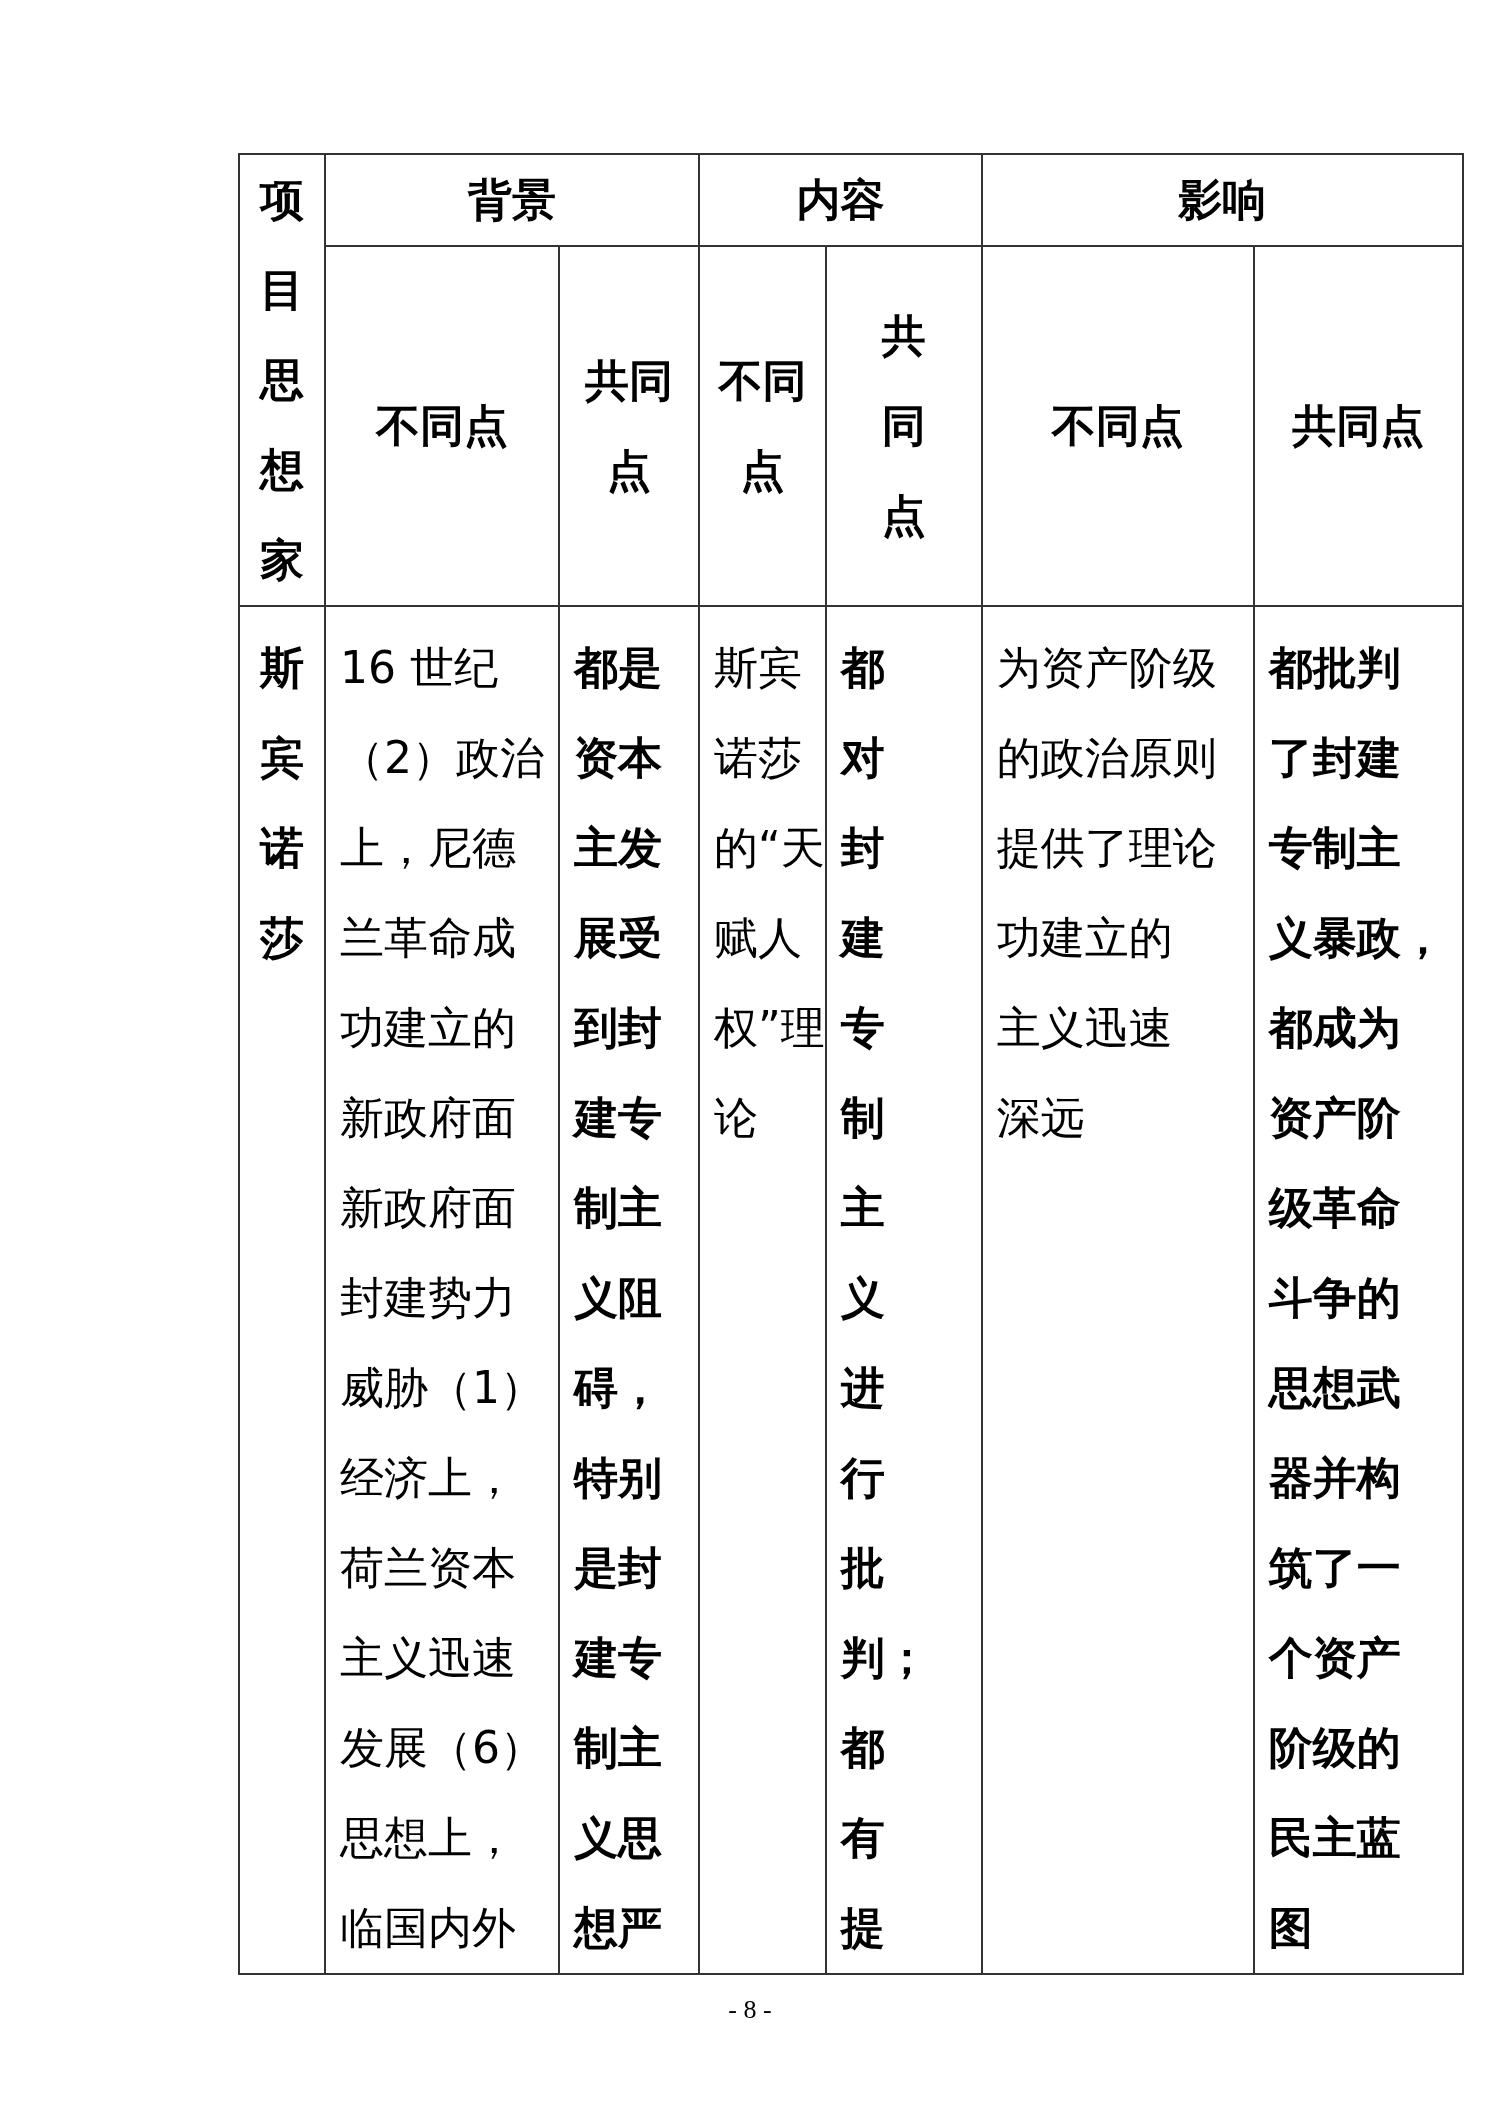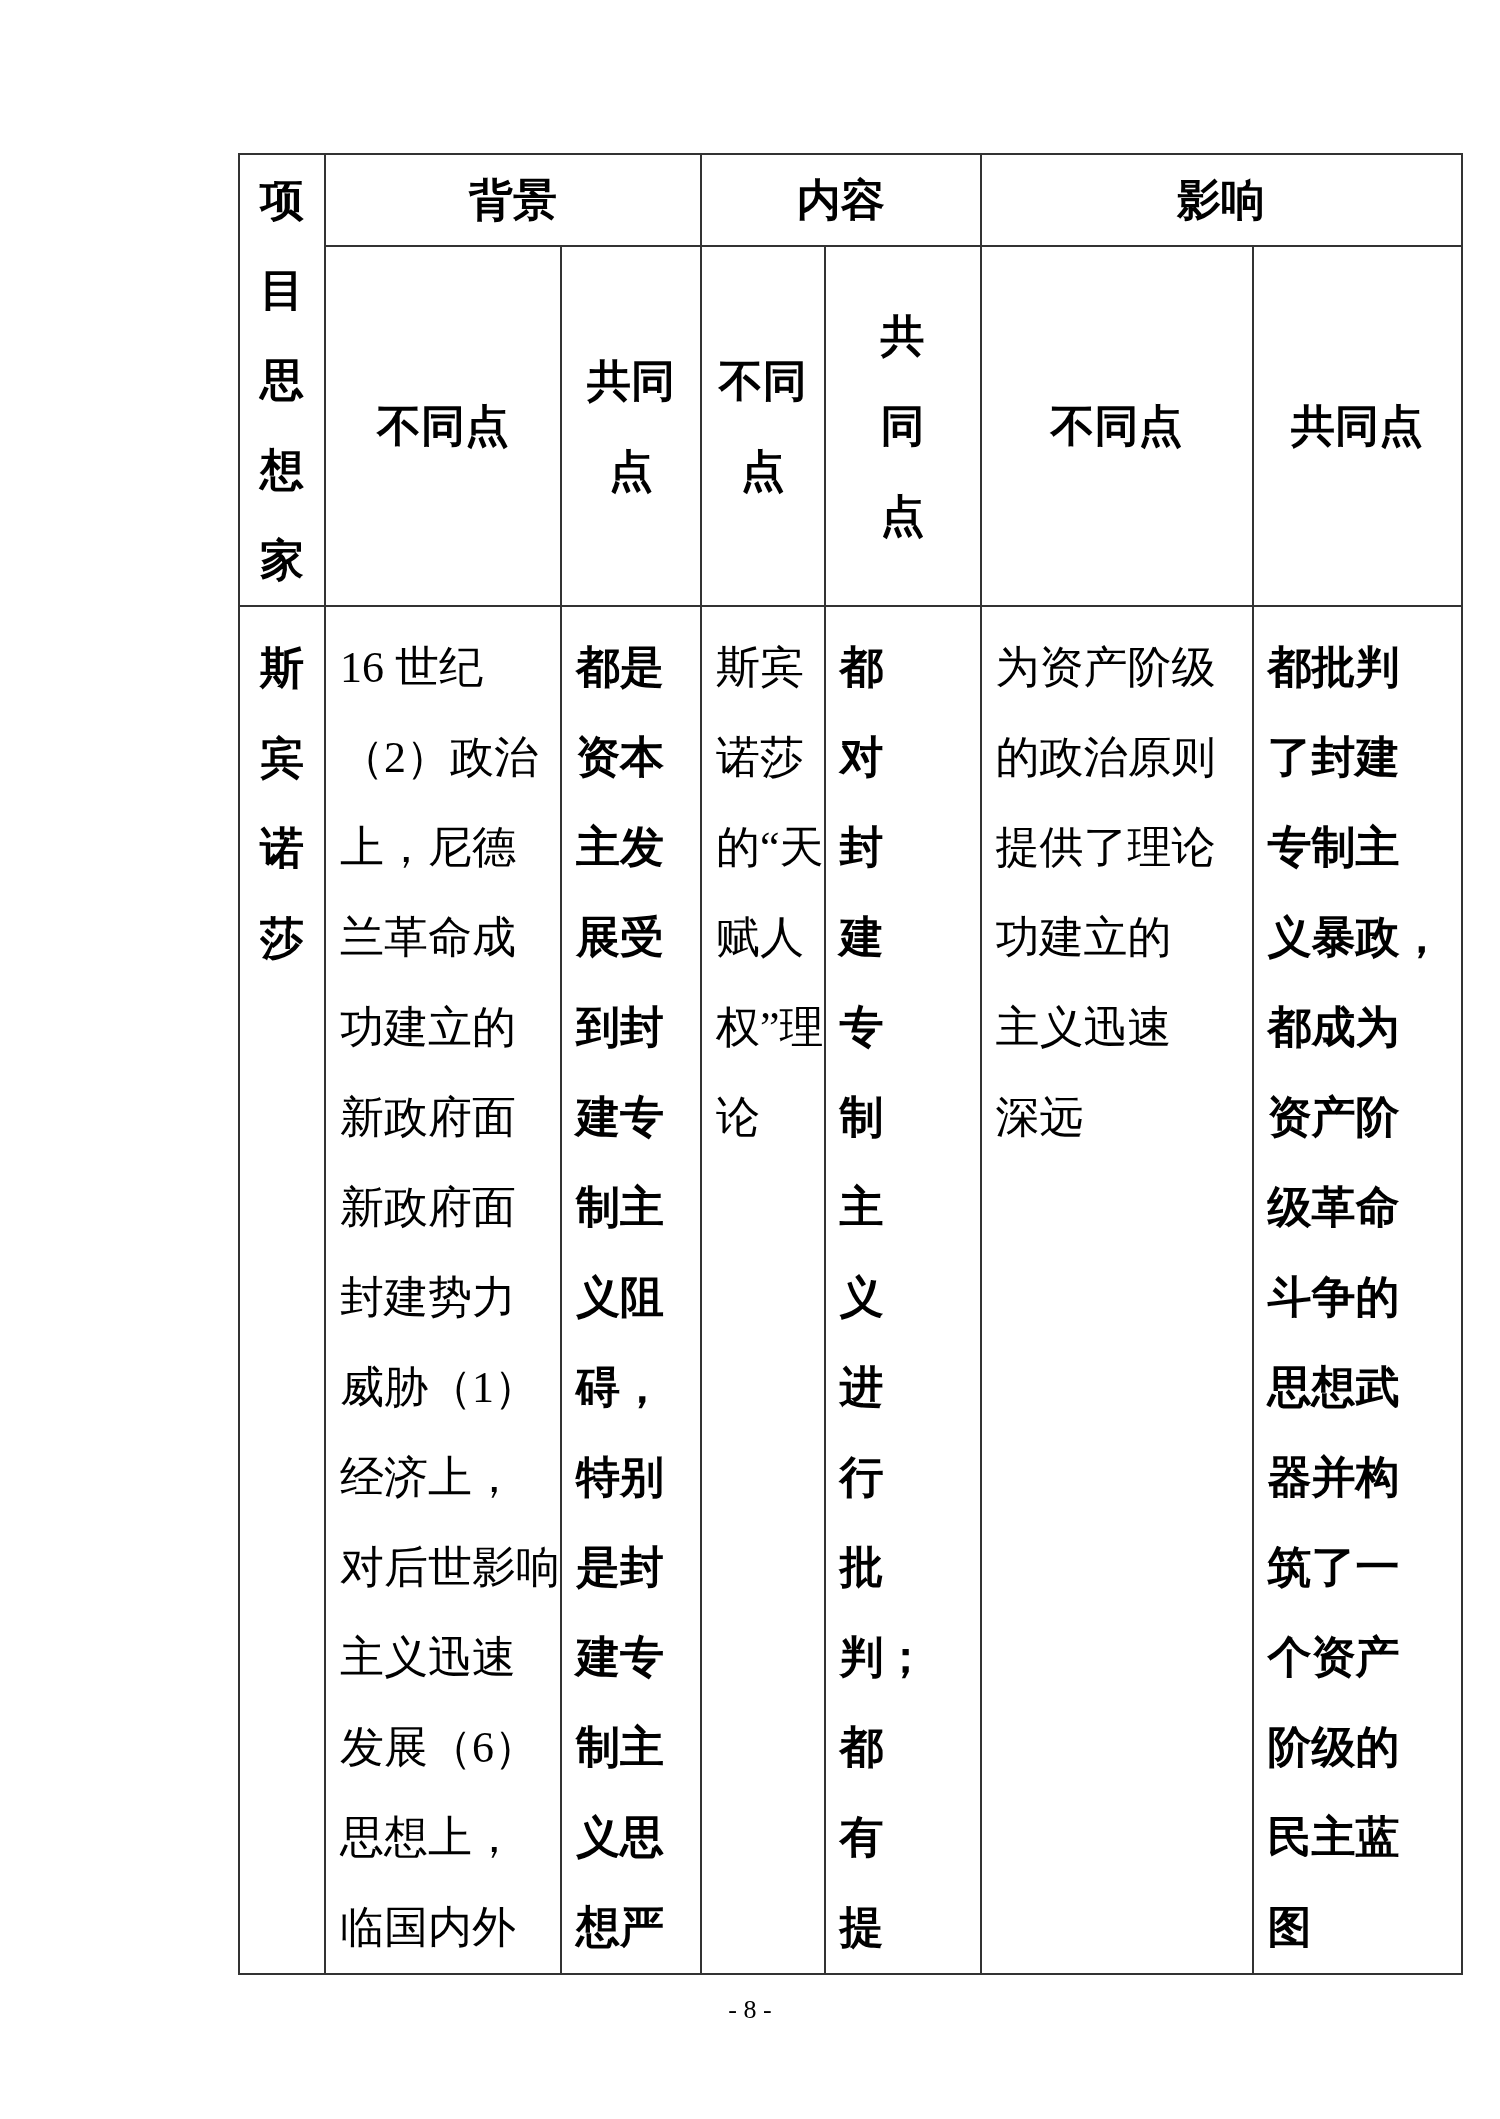--- a/index.html
+++ b/index.html
@@ -4,21 +4,21 @@
 <style>
   html, body { margin: 0; padding: 0; background: #ffffff; }
   body { width: 1500px; height: 2119px; position: relative; overflow: hidden;
          font-family: "DejaVu Sans", "Liberation Sans", sans-serif; color: #000; }
   .tbl { position: absolute; left: 238px; top: 153px; border-collapse: collapse; table-layout: fixed; }
   .tbl td { border: 2px solid #333; padding: 0; vertical-align: middle; text-align: center; }
   .hdr { font-weight: bold; font-size: 44px; line-height: 90px; }
   .body-cell { vertical-align: top !important; text-align: left !important; font-size: 44px; line-height: 90px; padding-top: 16px !important; }
   .lines span { display: block; white-space: nowrap; }
   .bold { font-weight: bold; }
-  .pad-l { padding-left: 14px !important; font-family: Liberation Serif, serif; }
+  .pad-l { padding-left: 14px !important; }
   .col-name span { display: block; text-align: center; }
   .stack span { display: block; }
   .page-num { position: absolute; top: 1995px; left: 0; width: 1500px; text-align: center;
               font-family: "Liberation Serif", serif; font-size: 26px; }
 </style>
 </head>
 <body>
 
 <table class="tbl">
   <colgroup>
@@ -80,21 +80,21 @@
           <span>16 世纪</span>
           <span>（2）政治</span>
           <span>上，尼德</span>
           <span>兰革命成</span>
           <span>功建立的</span>
           <span>新政府面</span>
           <span>新政府面</span>
           <span>封建势力</span>
           <span>威胁（1）</span>
           <span>经济上，</span>
-          <span>对后世影响</span>
+          <span>荷兰资本</span>
           <span>主义迅速</span>
           <span>发展（6）</span>
           <span>思想上，</span>
           <span>临国内外</span>
         </td>
     <td class="body-cell bold lines pad-l" id="c_bg_common">
           <span>都是</span>
           <span>资本</span>
           <span>主发</span>
           <span>展受</span>

